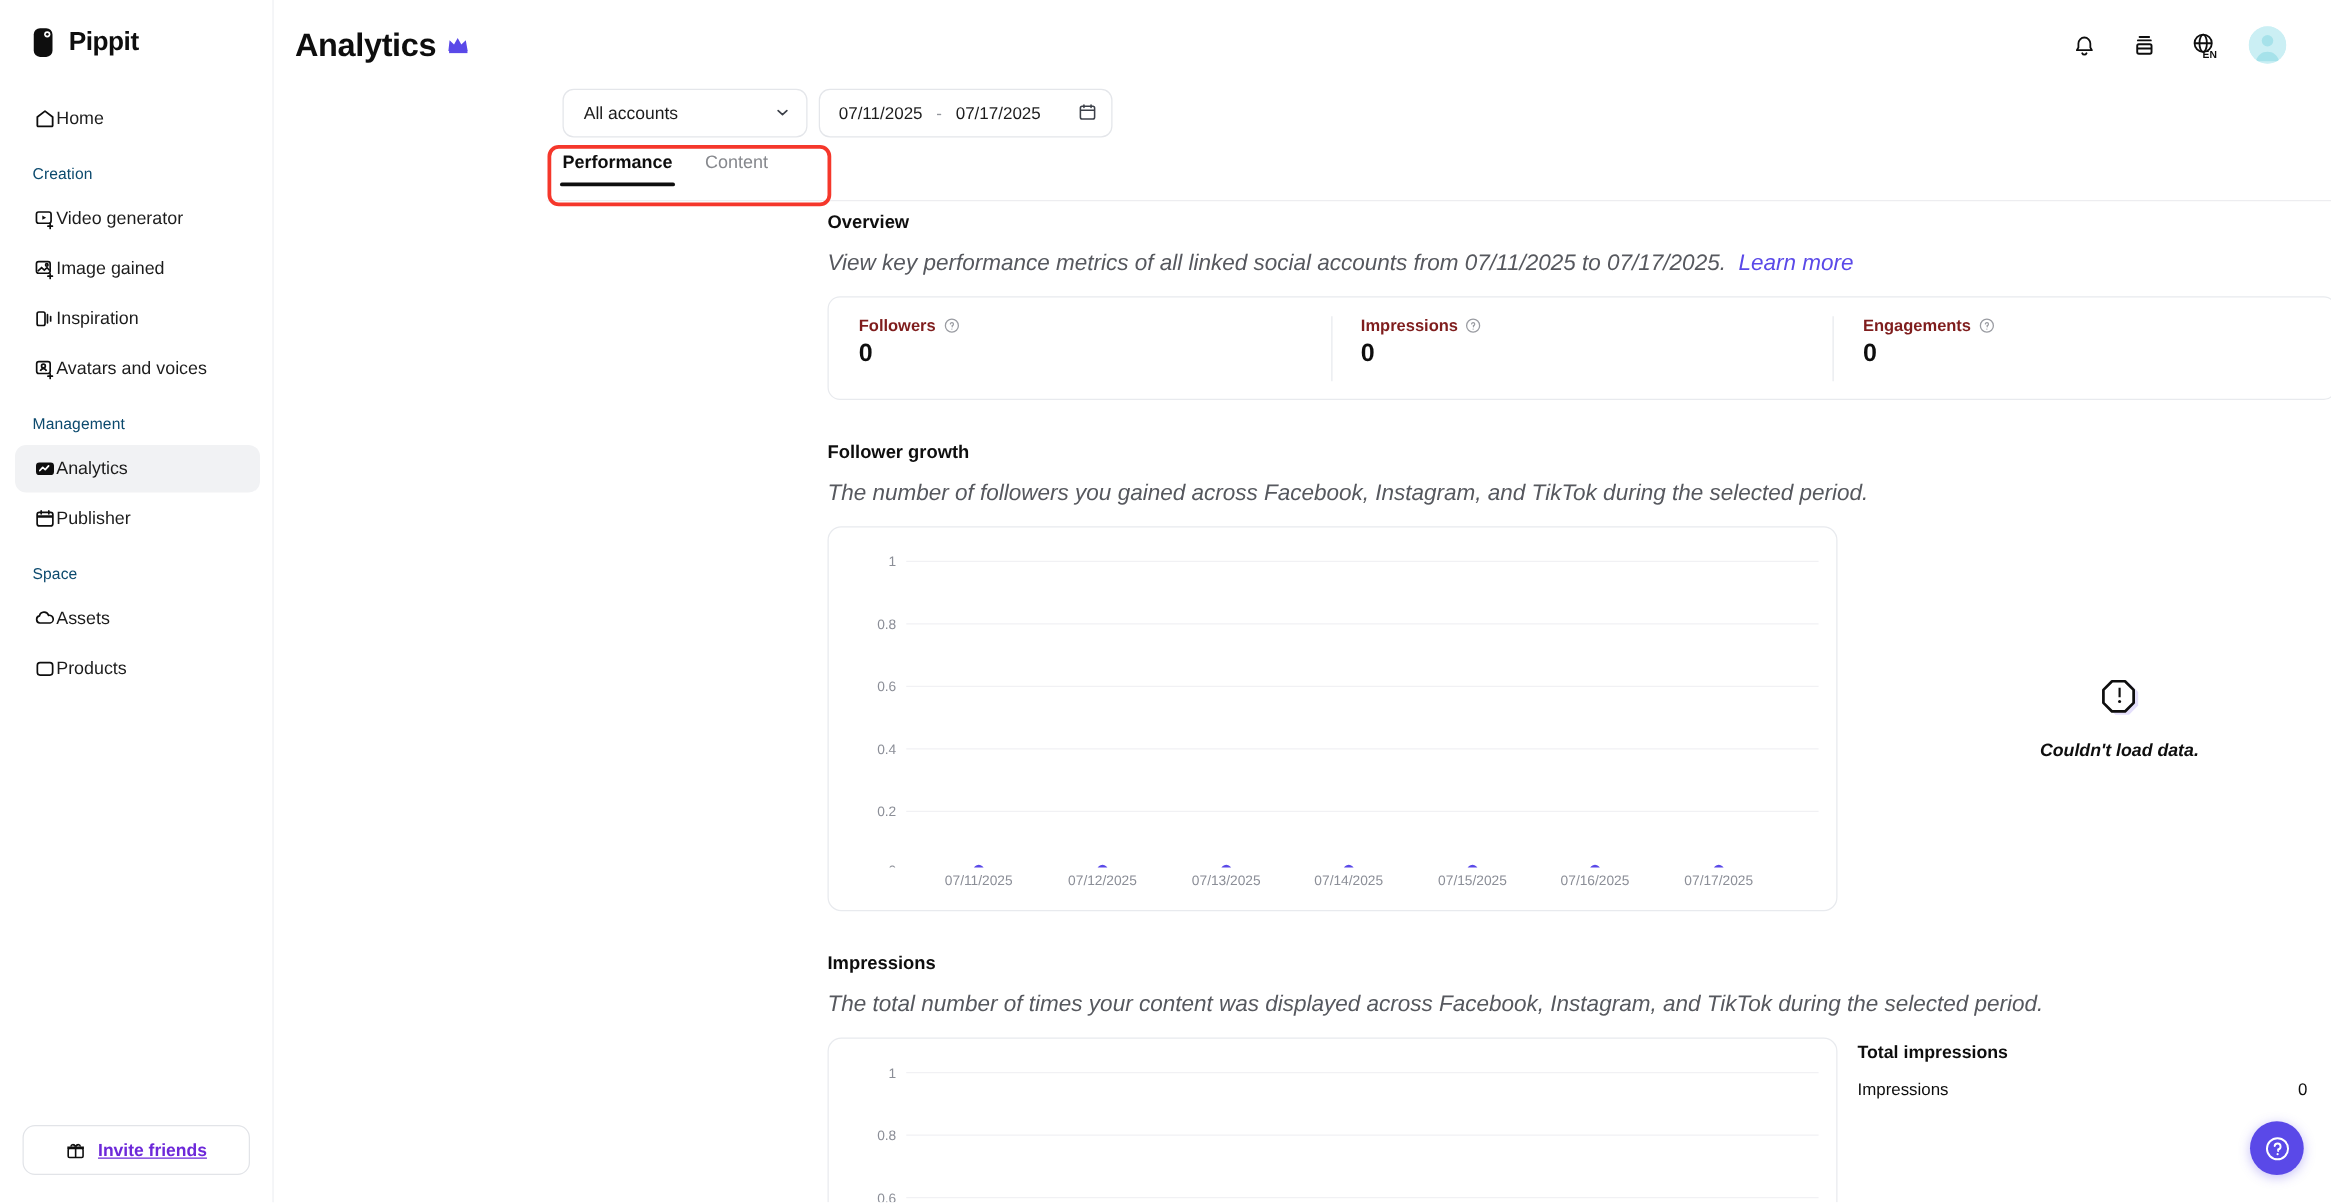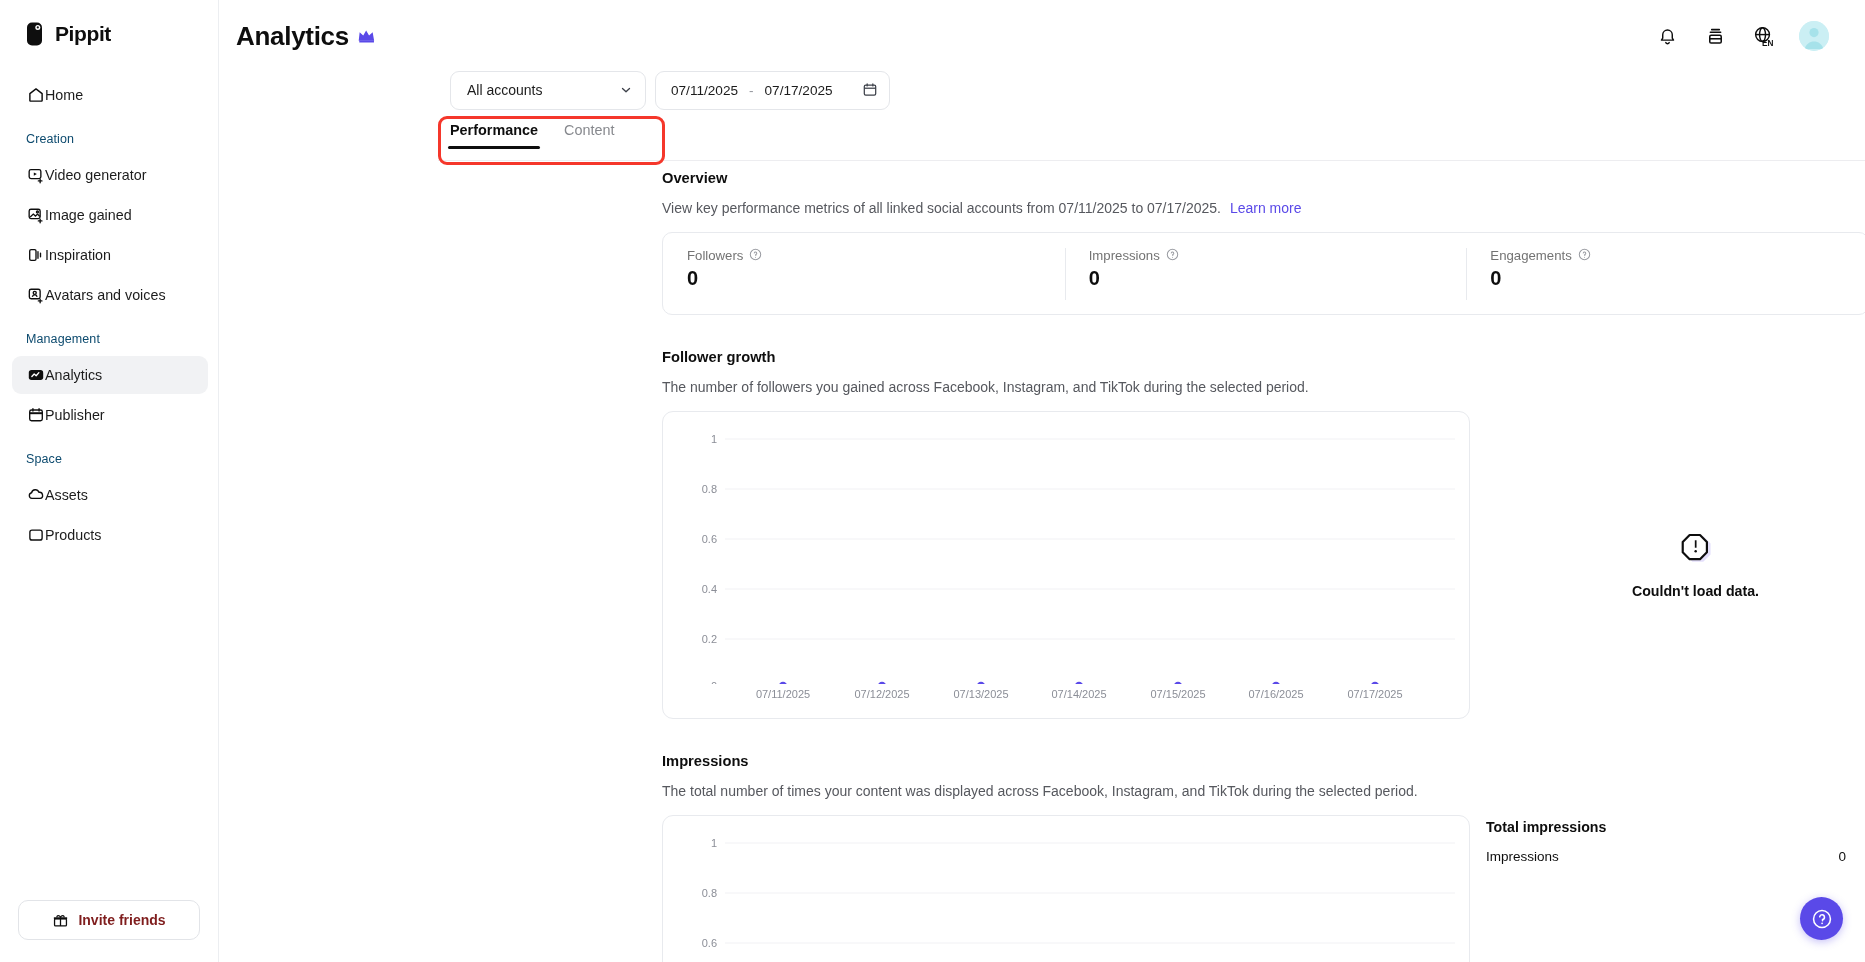--- a/index.html
+++ b/index.html
@@ -40,21 +40,21 @@
     font-size: 14.3px; color: #1c1c1c; cursor: pointer;
     font-weight: 500;
   }
   .nav-item.active { background: #f1f2f4; }
   .nav-icon { width: 19px; height: 19px; flex: 0 0 19px; display:flex; align-items:center; justify-content:center; }
   .nav-spacer { flex: 1 1 auto; }
   .invite-btn {
     margin: 0 0 22px 18px; width: 182px; height: 40px;
     border: 1px solid #e2e4e8; border-radius: 10px;
     background: #fff; display: flex; align-items: center; justify-content: center;
-    gap: 9px; font-size: 14px; font-weight: 600; color: #7f1d1d; cursor: pointer;
+    gap: 9px; font-size: 14px; font-weight: 600; color: #6d28d9; cursor: pointer; text-decoration: underline;
   }
 
   
   .main {
     flex: 1 1 auto; height: 962px; position: relative; overflow: hidden;
     background: #fff;
   }
   .topbar {
     height: 72px; display: flex; align-items: center;
     padding: 0 36px 0 17px; position: relative;
@@ -117,55 +117,56 @@
 
   
   .content {
     position: absolute; top: 170px; left: 0; right: 0; bottom: 0;
     padding: 0 0 0 443px; overflow: hidden;
   }
   .section-title {
     font-size: 14.7px; font-weight: bold; color: #0e0e0e; margin-bottom: 14px;
   }
   .section-desc {
-    font-size: 14px; color: #56585e; margin-bottom: 16px;
+    font-size: 18px; color: #56585e; margin-bottom: 16px; font-style: italic;
   }
   .link { color: #5a49e8; text-decoration: none; cursor: pointer; }
 
   .stats-card {
     width: 1207px; height: 83px;
     border: 1px solid #e8eaee; border-radius: 10px;
     display: flex; align-items: center;
   }
   .stat {
     flex: 1 1 0; padding-left: 24px; position: relative; height: 52px;
   }
   .stat + .stat::before {
     content:""; position:absolute; left:0; top:0; bottom:0; width:1px; background:#e8eaee;
   }
   .stat-label {
-    font-size: 13.2px; color: #737373; display:flex; align-items:flex-start; gap:6px;
+    font-size: 13.2px; color: #7f1d1d; display:flex; align-items:center; gap:6px;
     margin-bottom: 4px;
+    font-weight: bold;
   }
   .stat-value { font-size: 20px; font-weight: bold; color: #0e0e0e; }
   .info-i { width:13px; height:13px; display:inline-block; }
 
   .block { margin-top: 34px; }
 
   .chart-card {
     width: 808px; border: 1px solid #e8eaee; border-radius: 11px;
     padding: 14px 16px 10px 16px; position: relative;
   }
   .chart-row { display: flex; align-items: flex-start; }
   .err-panel {
     width: 390px; display:flex; flex-direction: column; align-items:center;
     justify-content: center; margin-left: 56px; margin-top: 118px;
   }
   .err-icon { width: 40px; height: 40px; margin-bottom: 14px; }
-  .err-text { font-size: 14.2px; font-weight: bold; color: #0e0e0e; }
+  .err-text { font-size: 14.2px; font-weight: bold; color: #0e0e0e; font-style: italic; }
 
   .totals {
     margin-left: 16px; padding-top: 4px; width: 360px;
   }
   .totals-title { font-size:14.2px; font-weight:bold; color:#0e0e0e; margin-bottom: 14px; }
   .totals-row { display:flex; font-size:13.5px; color:#0e0e0e; }
   .totals-row .v { margin-left:auto; }
 
   .help-fab {
     position: absolute; right: 22px; bottom: 22px;

